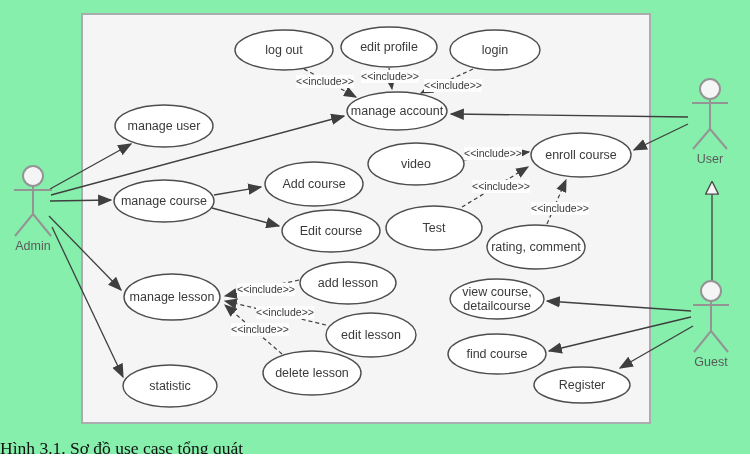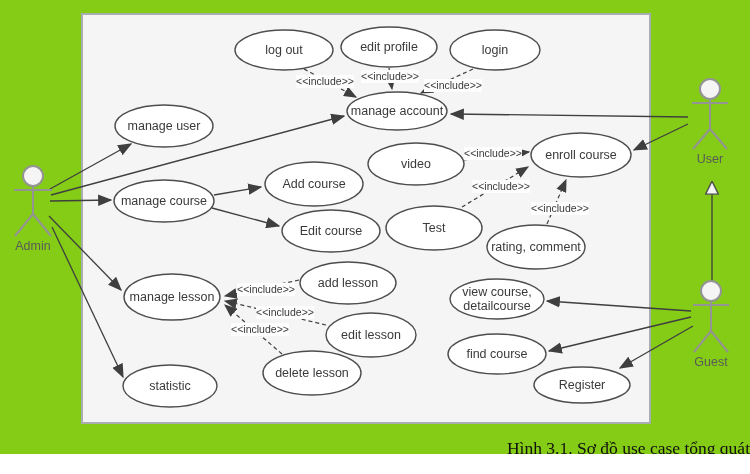--- a/index.html
+++ b/index.html
@@ -1,19 +1,19 @@
 <!DOCTYPE html>
 <html><head>
 <meta charset="utf-8">
 <style>
   html,body{margin:0;padding:0;background:#ffffff;}
-  .page{position:relative;width:750px;height:454px;background:#84cc16;overflow:hidden;
+  .page{position:relative;width:750px;height:454px;background:#86efac;overflow:hidden;
         font-family:"Liberation Sans",sans-serif;}
   .diagram-svg{position:absolute;left:0;top:0;}
-  .caption{position:absolute;left:0;top:438px;width:750px;text-align:right;
+  .caption{position:absolute;left:0;top:438px;width:750px;text-align:left;
            font-family:"Liberation Serif",serif;font-size:17.5px;color:#111111;}
   svg text{font-family:"Liberation Sans",sans-serif;}
   .uc-label{font-size:12.5px;fill:#3a3a3a;}
   .inc-label{font-size:10.5px;fill:#3a3a3a;}
   .actor-label{font-size:12.5px;fill:#5a5a5a;}
 </style>
 </head>
 <body>
 
 <div class="page">

